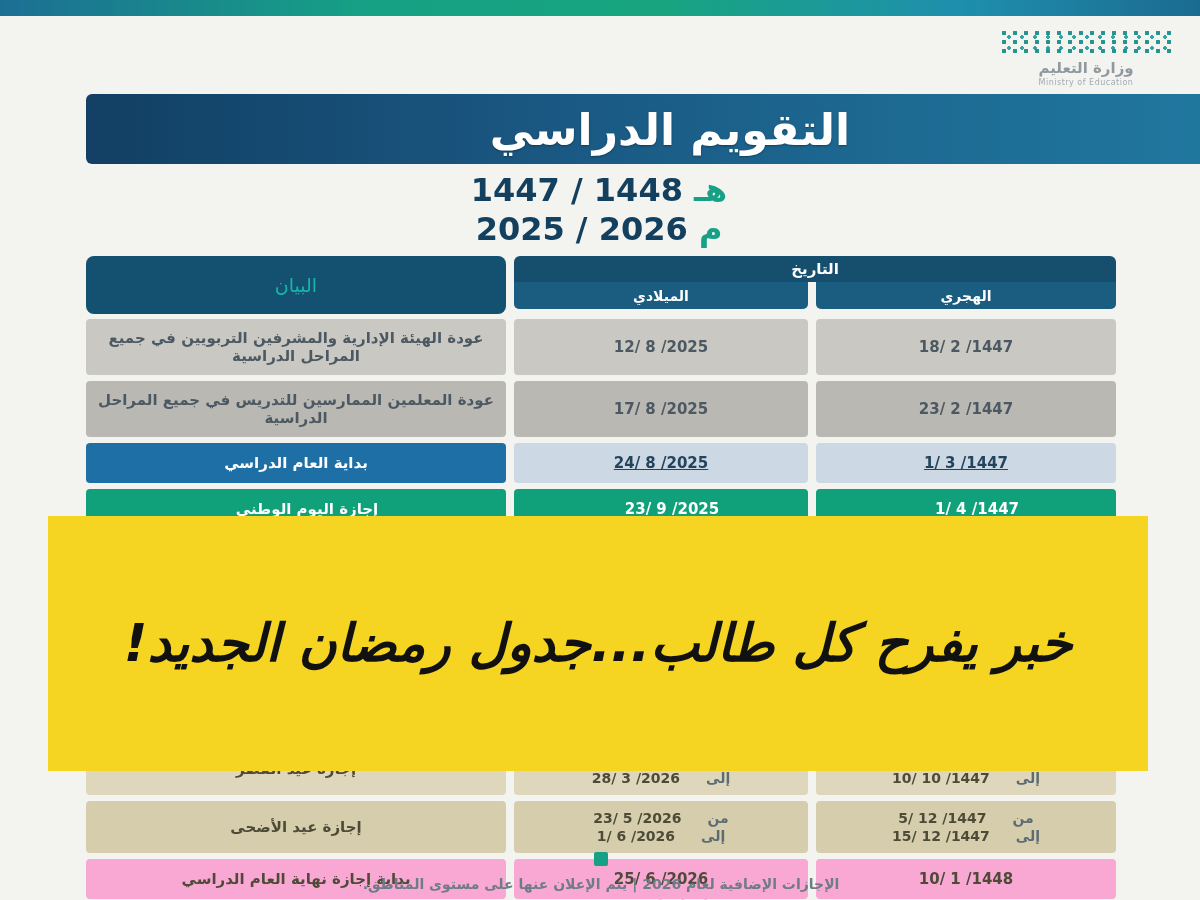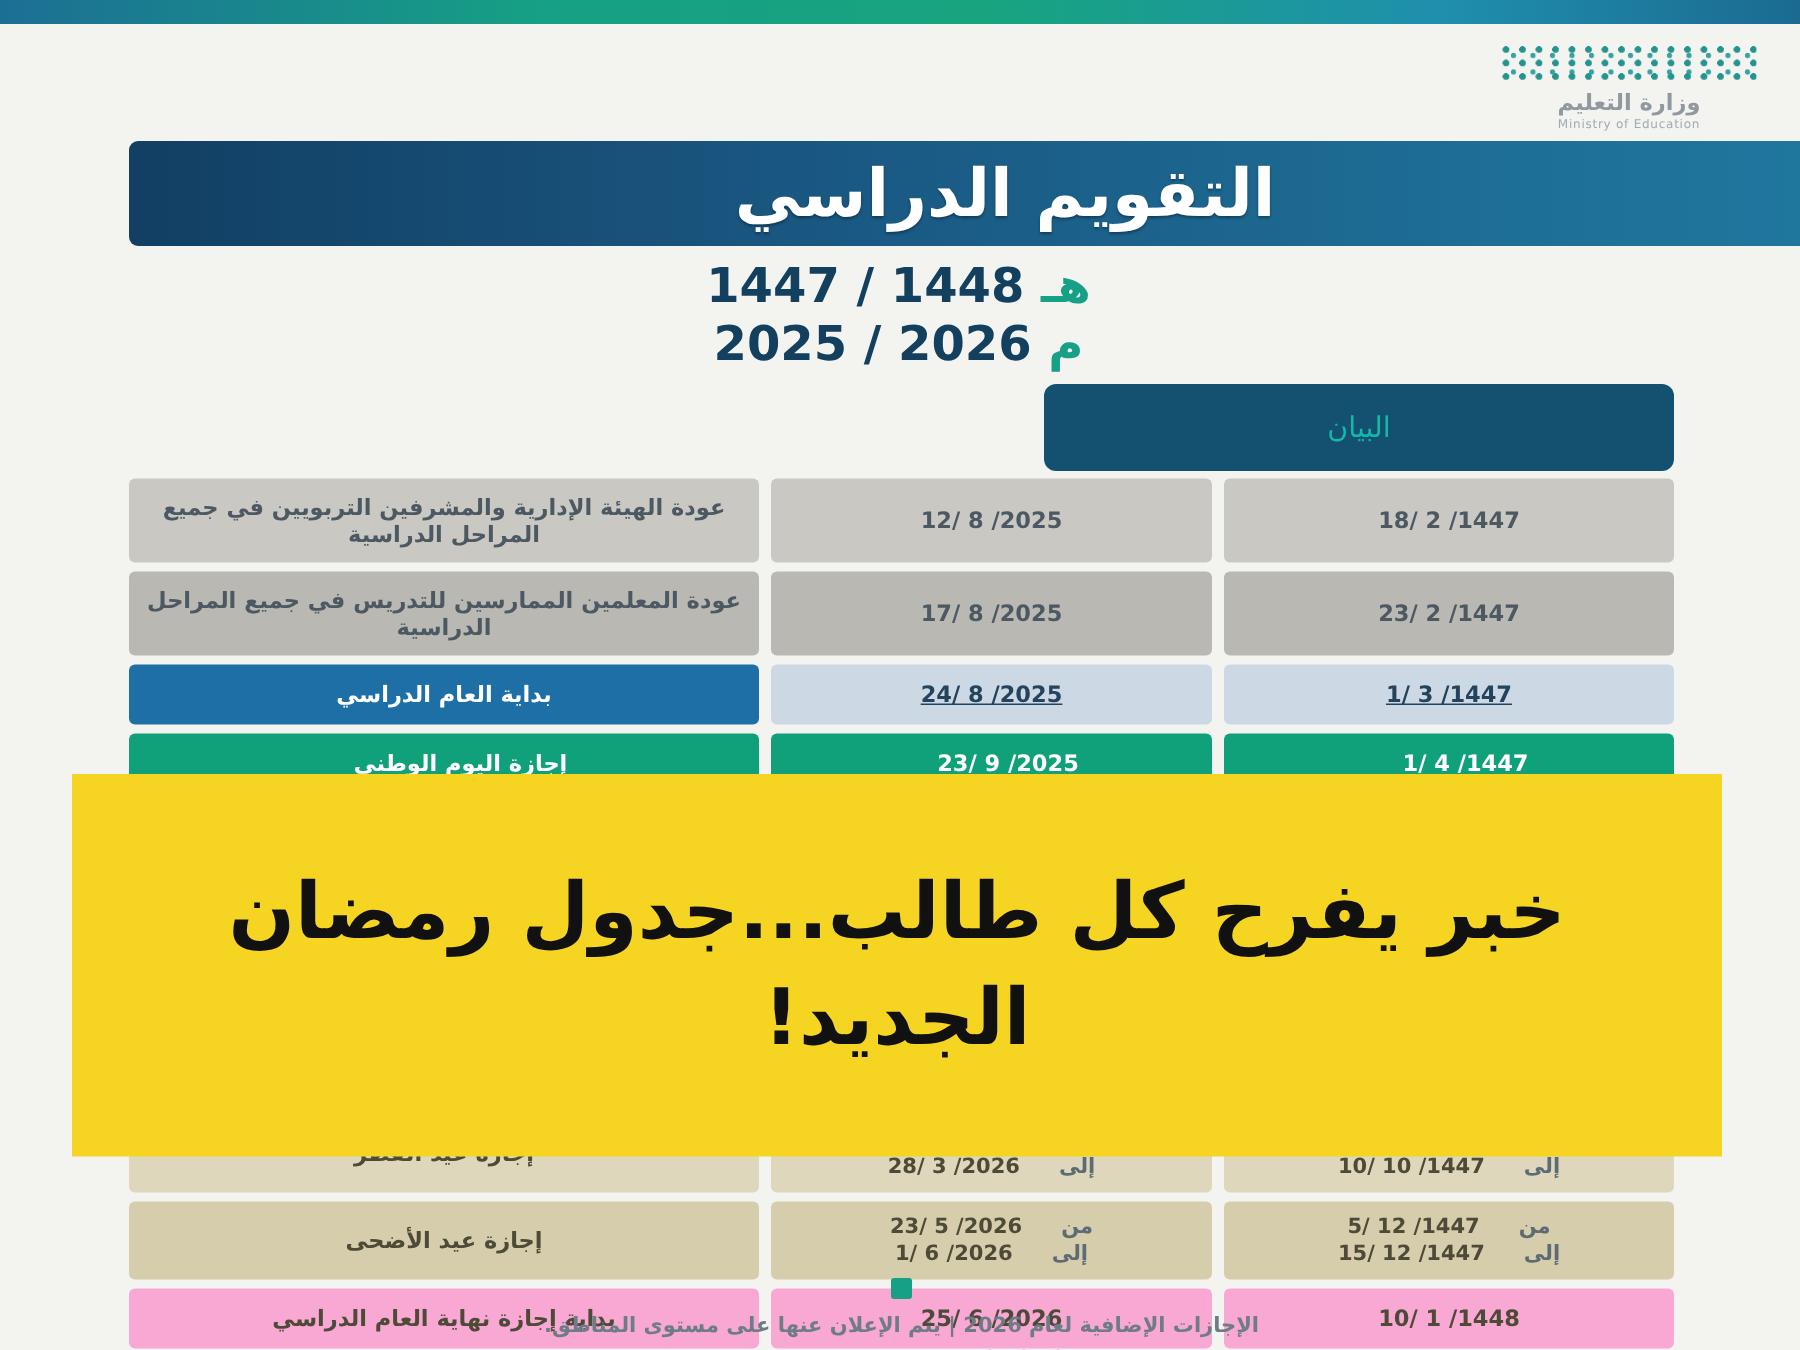--- a/index.html
+++ b/index.html
@@ -123,20 +123,21 @@
   
   .overlay{
     position:absolute;left:48px;top:500px;width:1100px;height:255px;
     background:#f5d422;
     display:flex;align-items:center;justify-content:center;
     box-shadow:0 0 0 0 rgba(0,0,0,0);
   }
   .overlay .txt{
     font-size:52px;font-weight:bold;color:#111111;line-height:1.35;text-align:center;
     padding:0 30px;
+    font-style:italic;
   }
 </style>
 </head>
 <body>
 
 <div class="topbar"></div>
 
 <div class="page">
 
   <div class="logo">
@@ -156,20 +157,27 @@
     </span>
     <span class="line">
       <span>2025 / 2026</span>
       <span class="unit">م</span>
     </span>
   </div>
 
   <div class="table">
 
     <div class="hdr-top">
+      <div style="width:602px">
+        <div class="hdr-date">التاريخ</div>
+        <div style="display:flex;gap:8px;">
+          <div class="hdr-sub" style="width:300px">الهجري</div>
+          <div class="hdr-sub" style="width:294px">الميلادي</div>
+        </div>
+      </div>
       <div class="hdr-bayan">البيان</div>
     </div>
 
     <div class="rowline">
       <div class="datecol">
         <div class="cell cellh2 c-hijri bg-grey num">18/ 2 /1447</div>
         <div class="cell cellh2 c-greg bg-grey num">12/ 8 /2025</div>
       </div>
       <div class="cell cellh2 c-bayan bg-grey">عودة الهيئة الإدارية والمشرفين التربويين في جميع المراحل الدراسية</div>
     </div>

